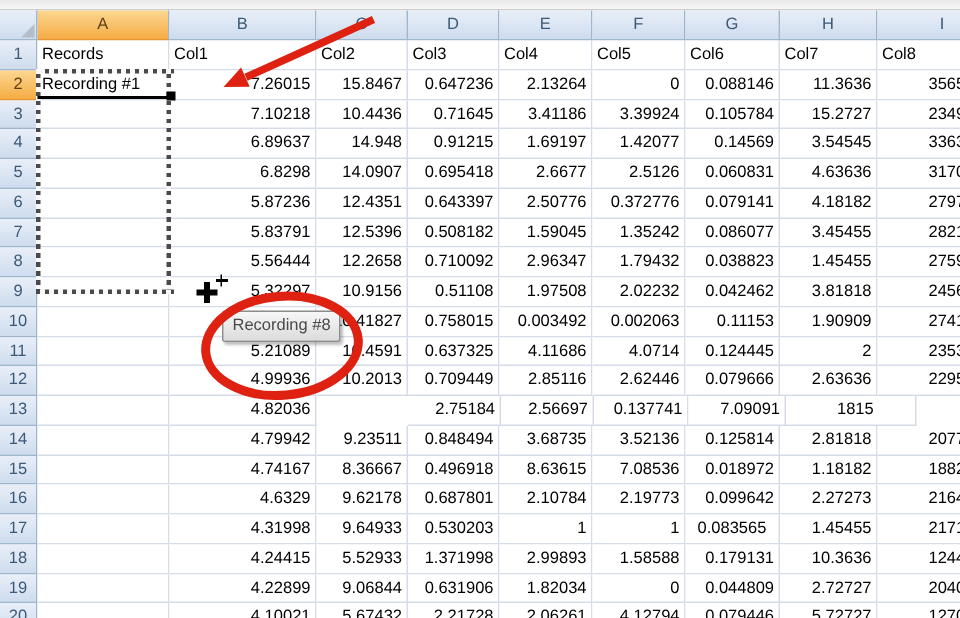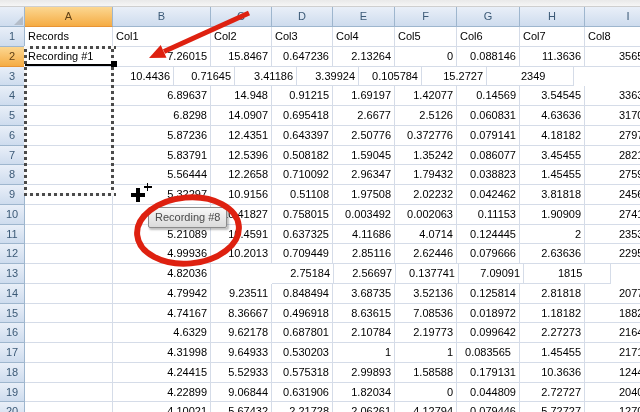--- a/index.html
+++ b/index.html
@@ -94,20 +94,21 @@
         <div class="cell" style="width: 61px;">0.647236</div>
         <div class="cell" style="width: 62px;">2.13264</div>
         <div class="cell" style="width: 62px;">0</div>
         <div class="cell" style="width: 63px;">0.088146</div>
         <div class="cell" style="width: 65px;">11.3636</div>
         <div class="cell colI" style="width: 87px;">3565</div>
       </div>
       <div class="row">
         <div class="rowHead" style="width: 25px;">3</div>
         <div class="cell leftAl" style="width: 88px;"></div>
+        <div class="cell" style="width: 98px;">7.10218</div>
         <div class="cell" style="width: 61px;">10.4436</div>
         <div class="cell" style="width: 61px;">0.71645</div>
         <div class="cell" style="width: 62px;">3.41186</div>
         <div class="cell" style="width: 62px;">3.39924</div>
         <div class="cell" style="width: 63px;">0.105784</div>
         <div class="cell" style="width: 65px; text-align: right;">15.2727</div>
         <div class="cell colI" style="width: 87px;">2349</div>
       </div>
       <div class="row">
         <div class="rowHead" style="width: 25px;">4</div>
@@ -274,21 +275,21 @@
         <div class="cell" style="width: 62px;">1</div>
         <div class="cell" style="width: 63px; text-align: center;">0.083565</div>
         <div class="cell" style="width: 65px;">1.45455</div>
         <div class="cell colI" style="width: 87px;">2171</div>
       </div>
       <div class="row">
         <div class="rowHead" style="width: 25px;">18</div>
         <div class="cell leftAl" style="width: 88px;"></div>
         <div class="cell" style="width: 98px;">4.24415</div>
         <div class="cell" style="width: 61px;">5.52933</div>
-        <div class="cell" style="width: 61px;">0.575318</div>
+        <div class="cell" style="width: 61px;">1.371998</div>
         <div class="cell" style="width: 62px;">2.99893</div>
         <div class="cell" style="width: 62px;">1.58588</div>
         <div class="cell" style="width: 63px;">0.179131</div>
         <div class="cell" style="width: 65px;">10.3636</div>
         <div class="cell colI" style="width: 87px;">1244</div>
       </div>
       <div class="row">
         <div class="rowHead" style="width: 25px;">19</div>
         <div class="cell leftAl" style="width: 88px;"></div>
         <div class="cell" style="width: 98px;">4.22899</div>

